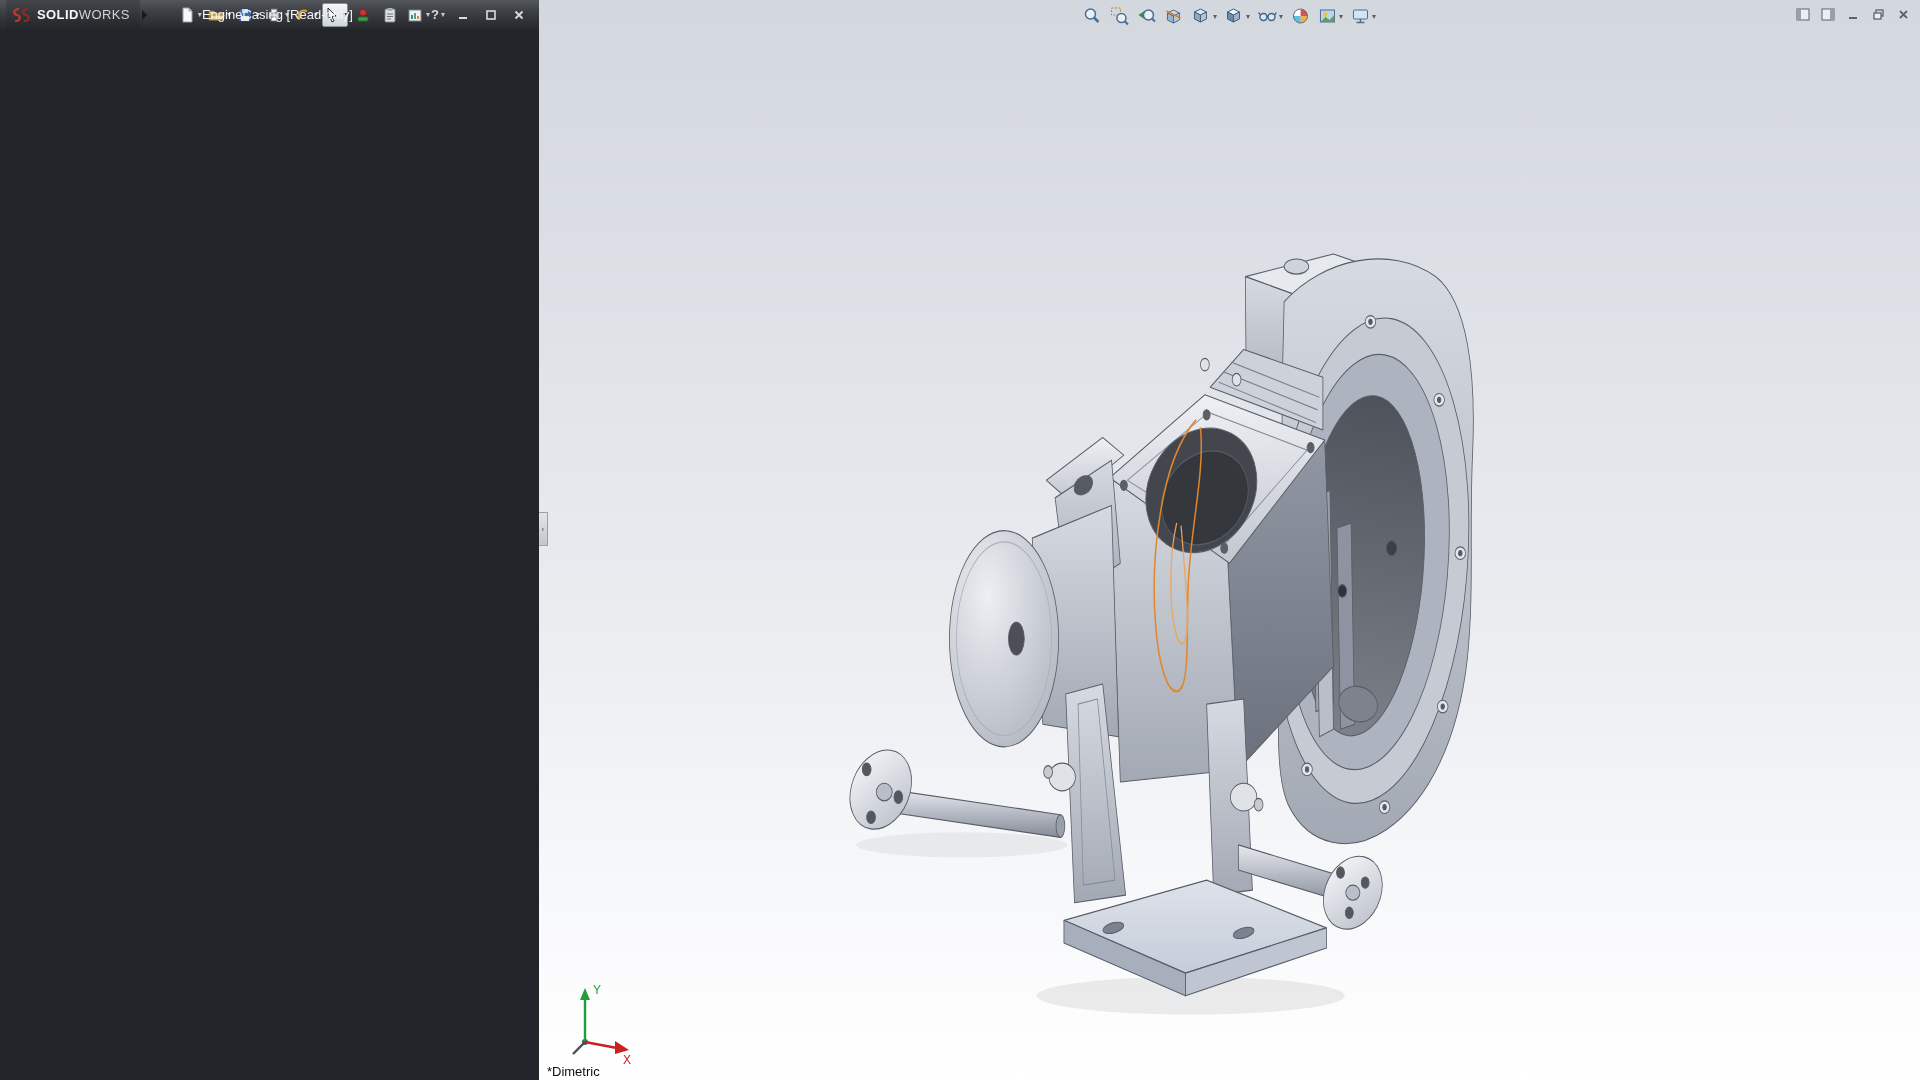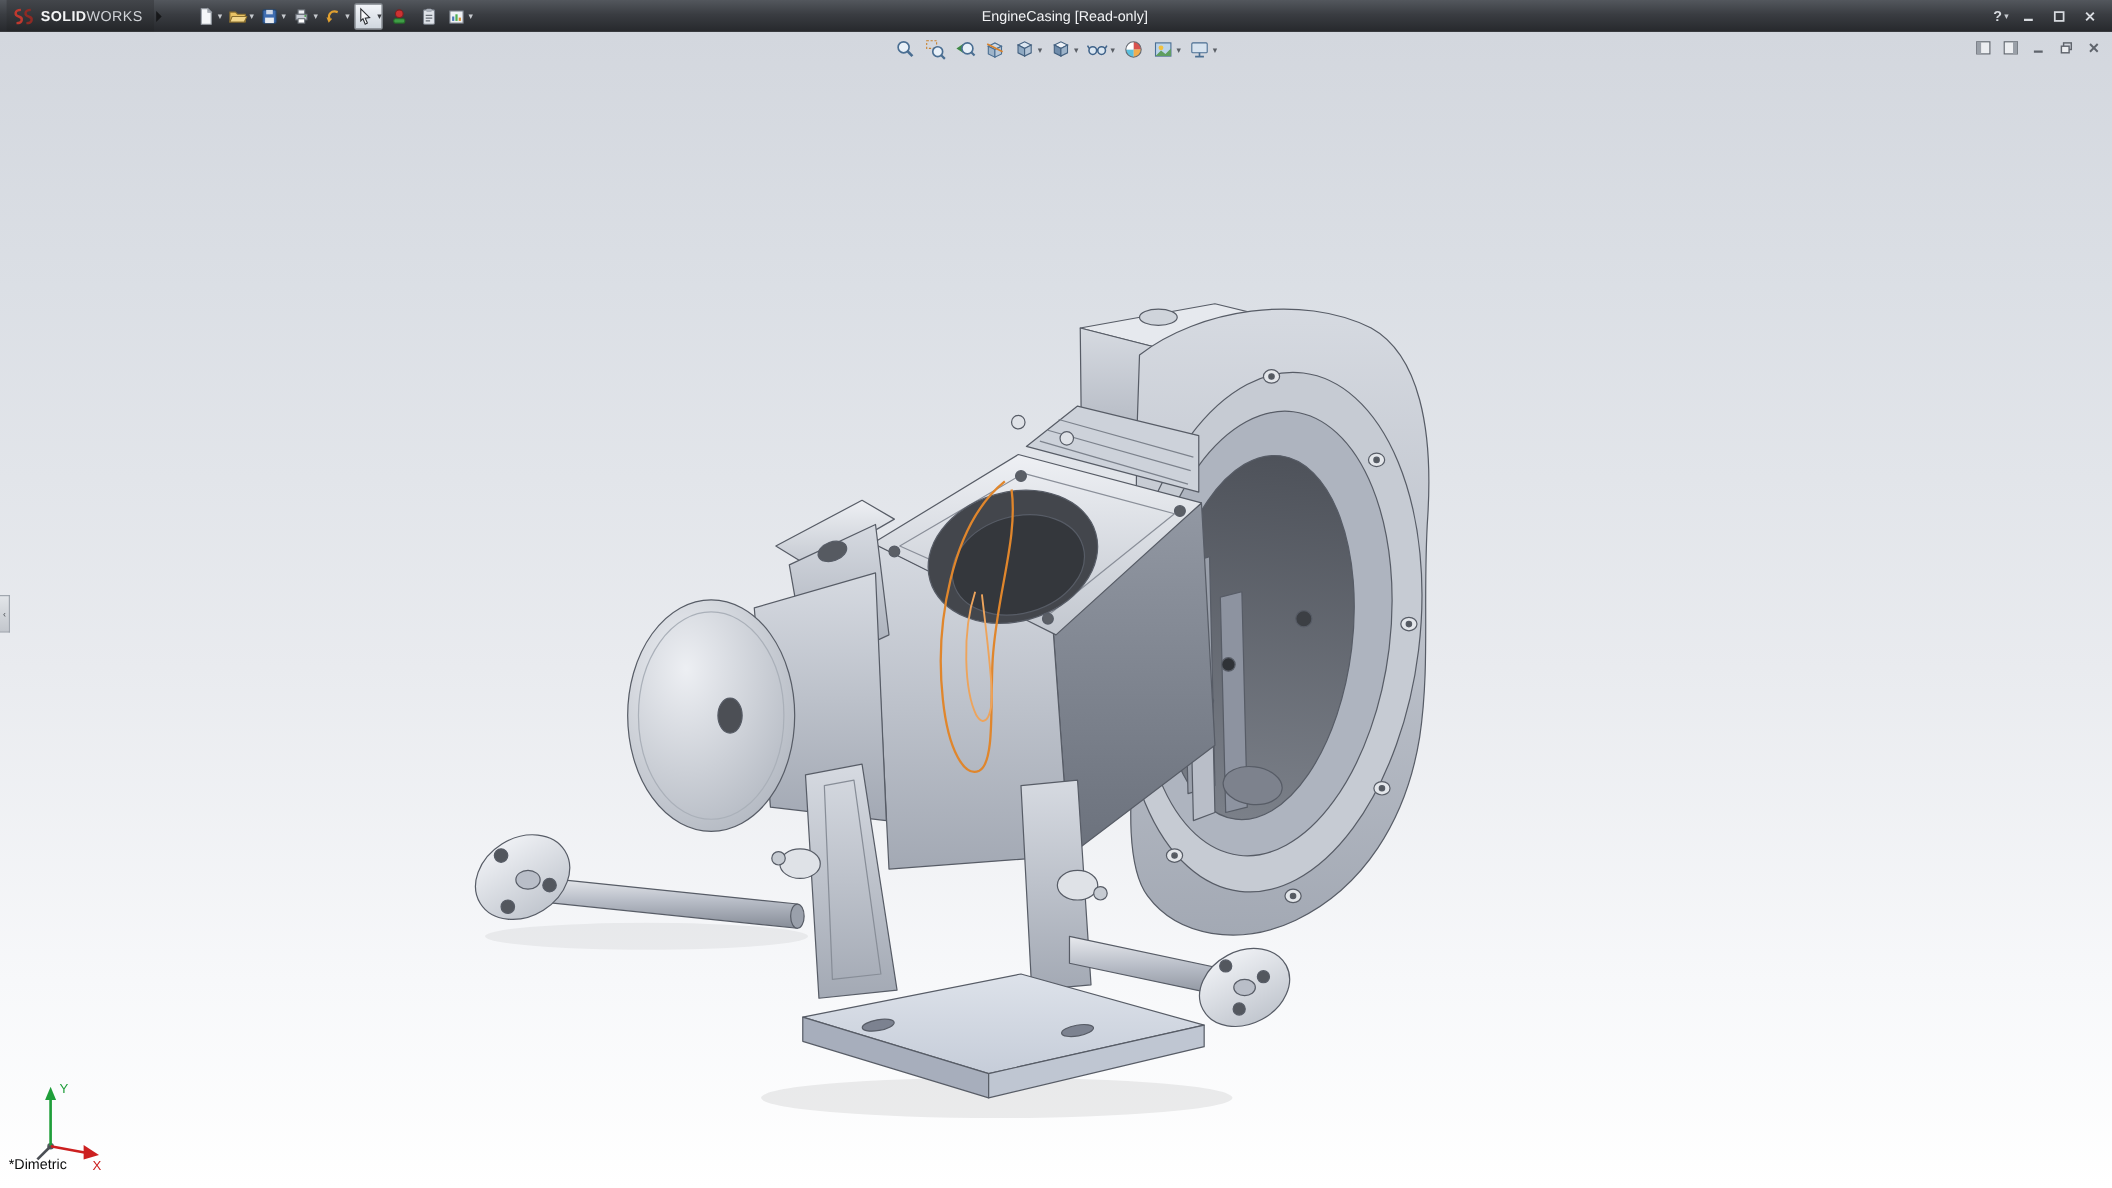--- a/index.html
+++ b/index.html
@@ -1,17 +1,17 @@
 <!DOCTYPE html>
 <html><head>
 <meta charset="utf-8">
 <style>
   * { margin:0; padding:0; box-sizing:border-box; }
   html,body { width:1920px; height:1080px; overflow:hidden; font-family:"Liberation Sans",sans-serif; }
-  .app { width:1920px; height:1080px; display:flex; flex-direction:column; background:#23252a; }
+  .app { width:1920px; height:1080px; display:flex; background:#23252a; }
 
   
   .titlebar {
     height:29px; flex:0 0 29px; display:flex; align-items:center; position:relative;
     background:linear-gradient(180deg,#53575d 0%,#3a3d42 45%,#26282c 100%);
     color:#e8eaec; padding:0 6px;
   }
   .brand { display:flex; align-items:center; gap:5px; height:100%; padding:0 10px 0 4px;
     background:linear-gradient(180deg,#43464b,#232528); }
   .brand-text { font-size:13px; letter-spacing:.4px; white-space:nowrap; }
@@ -46,21 +46,21 @@
   .hu-btn.hdd::after { content:"▾"; font-size:8px; color:#5a5f66; margin-left:1px; }
 
   .doc-controls { position:absolute; top:6px; right:8px; display:flex; align-items:center; gap:7px; }
   .dc { width:18px; height:16px; display:flex; align-items:center; justify-content:center; }
 
   .left-handle { position:absolute; left:0; top:512px; width:9px; height:34px;
     background:linear-gradient(180deg,#e2e5e9,#c3c7cd); border:1px solid #9aa0a8; border-left:none;
     display:flex; align-items:center; justify-content:center; font-size:8px; color:#4a4e54; }
 
   .triad { position:absolute; left:22px; bottom:16px; width:76px; height:84px; }
-  .view-label { position:absolute; left:8px; bottom:14px; font-size:13px; color:#0c0d0e; }
+  .view-label { position:absolute; left:8px; bottom:1px; font-size:13px; color:#0c0d0e; }
 </style>
 </head>
 <body>
 
 <div class="app">
 
   <div class="titlebar">
     <div class="brand">
       <svg width="22" height="18" viewBox="0 0 22 18">
         <path d="M9 3 C3 3 3 8 7 9 C11 10 11 15 5 15" fill="none" stroke="#c0392f" stroke-width="2.2"></path>

